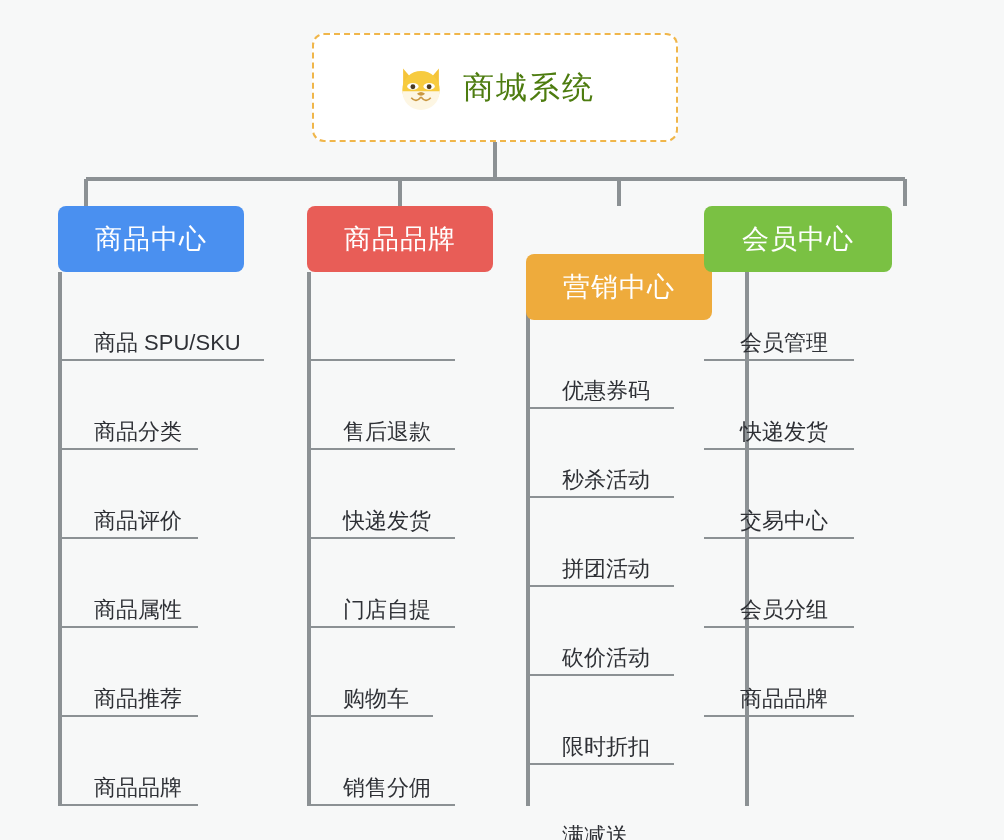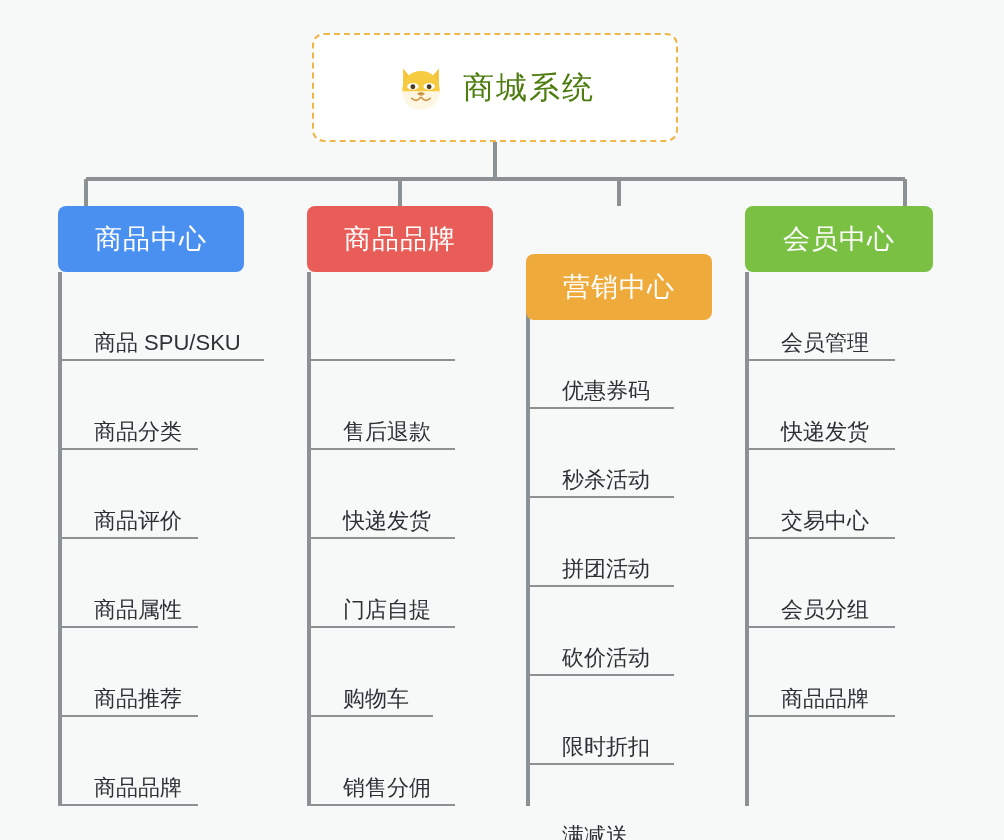--- a/index.html
+++ b/index.html
@@ -104,21 +104,21 @@
     left: 0;
     bottom: 0;
     height: 2px;
     background: #9aa0a4;
   }
 
   
   .col-1 { left: 58px;  width: 186px; }
   .col-2 { left: 307px; width: 186px; }
   .col-3 { left: 526px; width: 186px; }
-  .col-4 { left: 745px; width: 188px; text-align: right; }
+  .col-4 { left: 704px; width: 188px; text-align: right; }
 </style>
 </head>
 <body>
 
 <div id="mindmap">
 
   <svg class="connectors" viewBox="0 0 1004 840" xmlns="http://www.w3.org/2000/svg" aria-hidden="true">
     <g id="connector-group" stroke="#8c9194" stroke-width="4" fill="none" stroke-linecap="butt">
         <path d="M495 142 L495 179"></path>
         <path d="M86 179 L905 179"></path>

